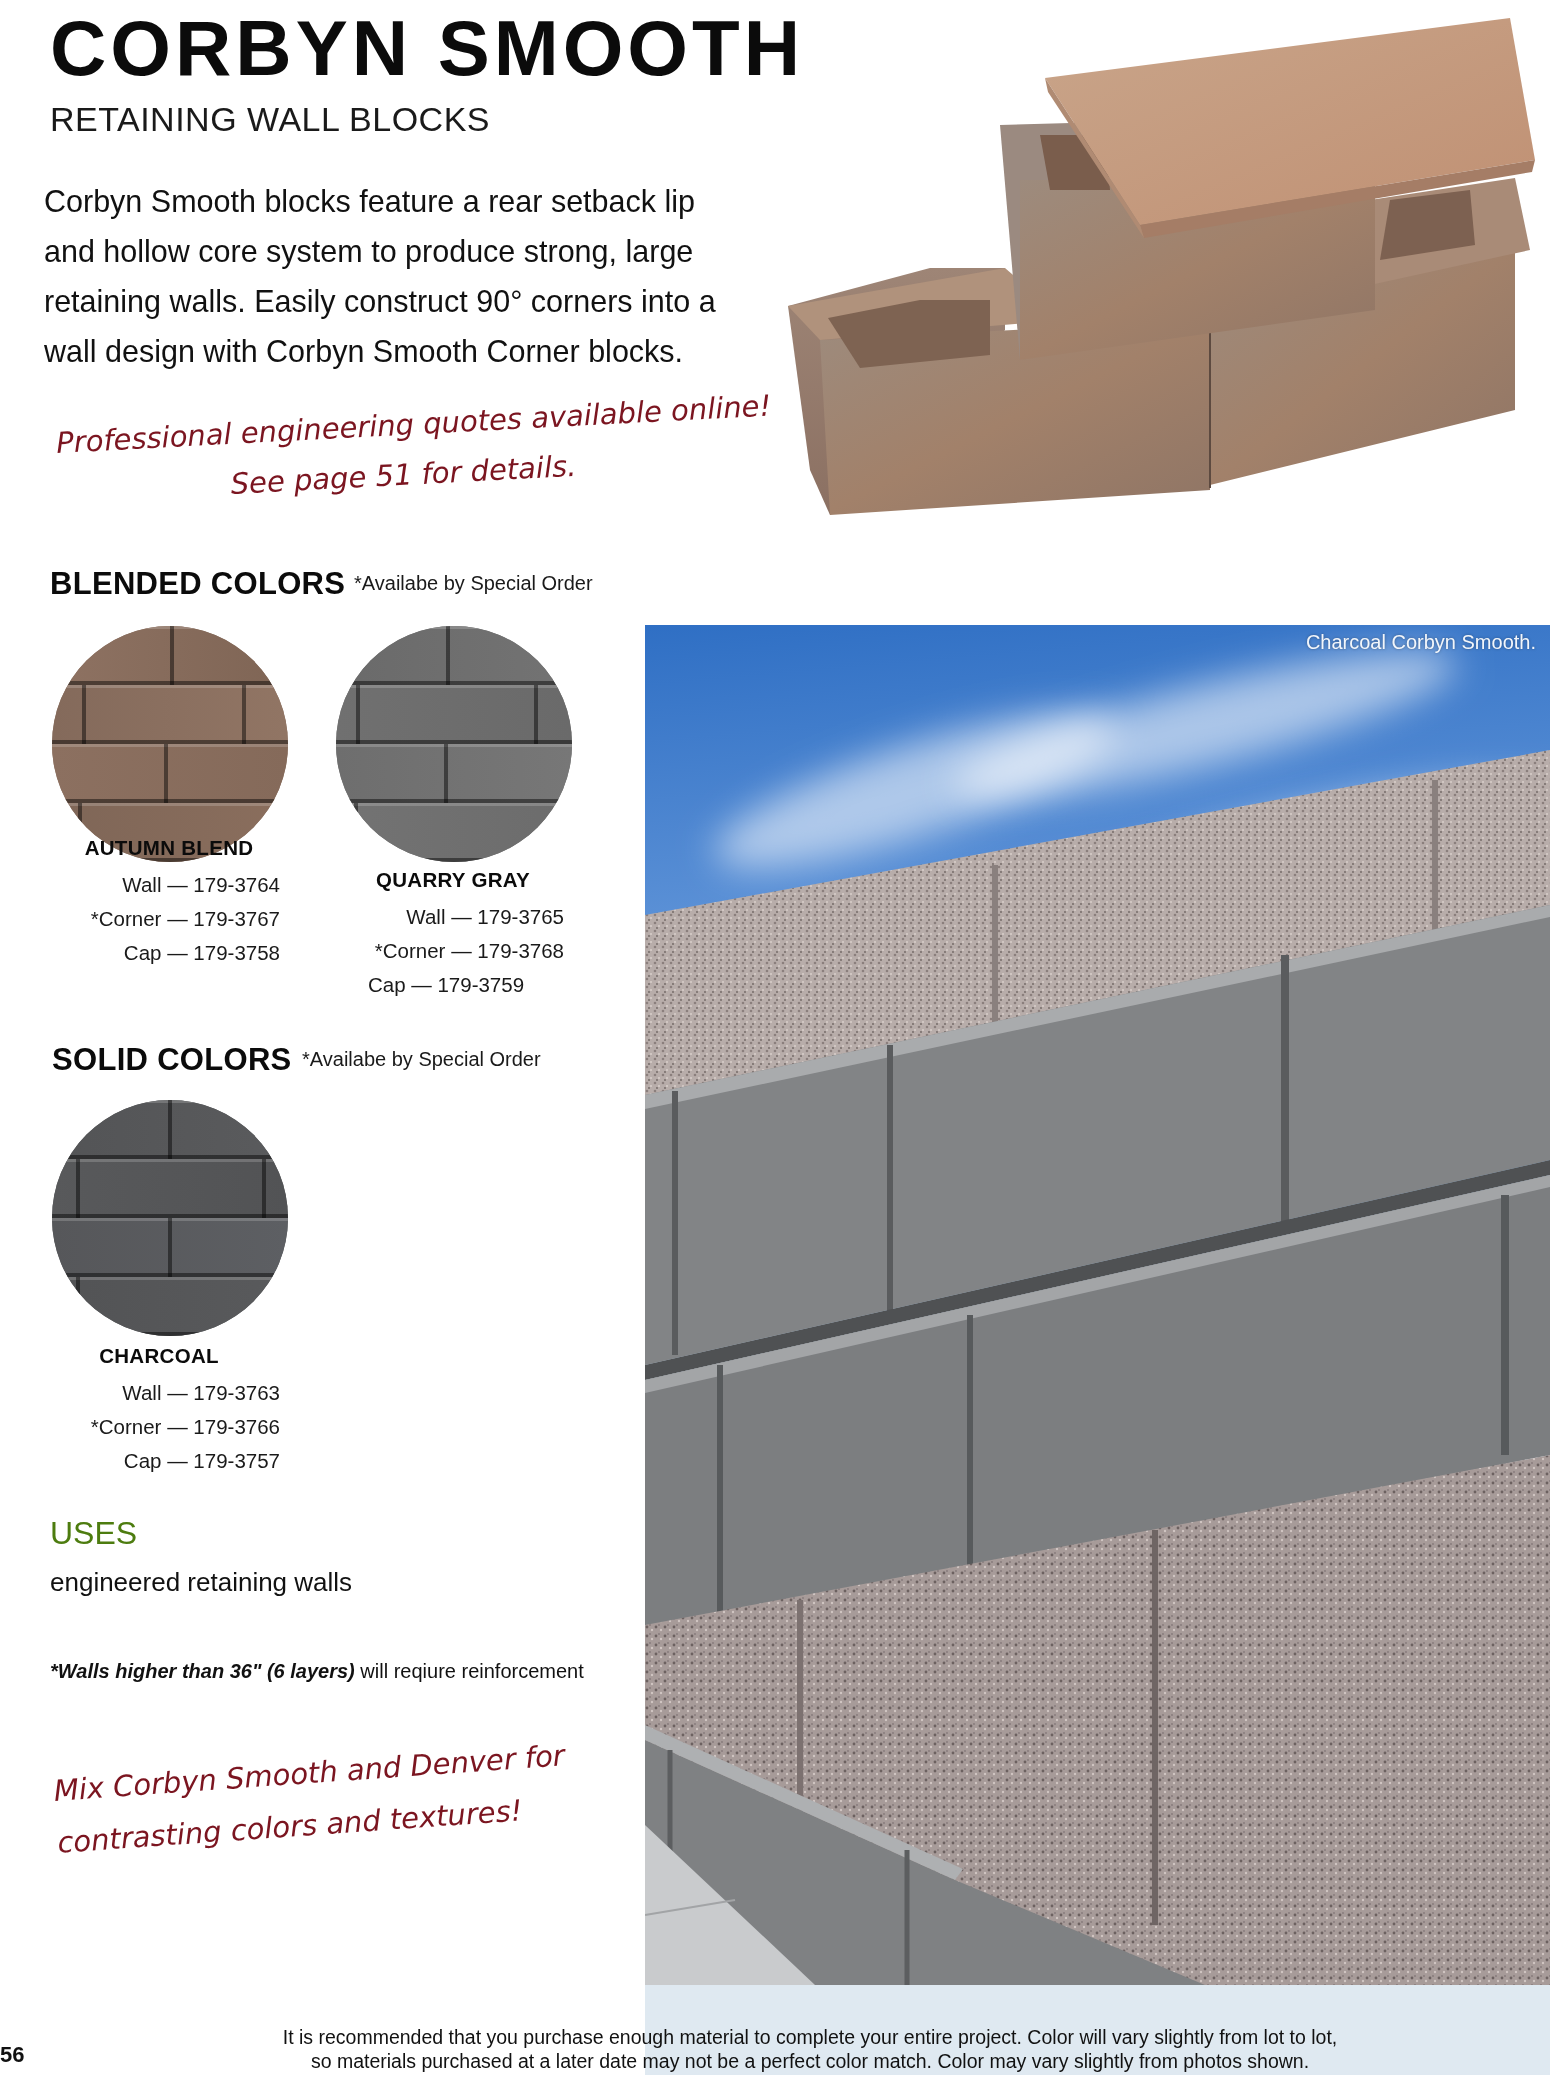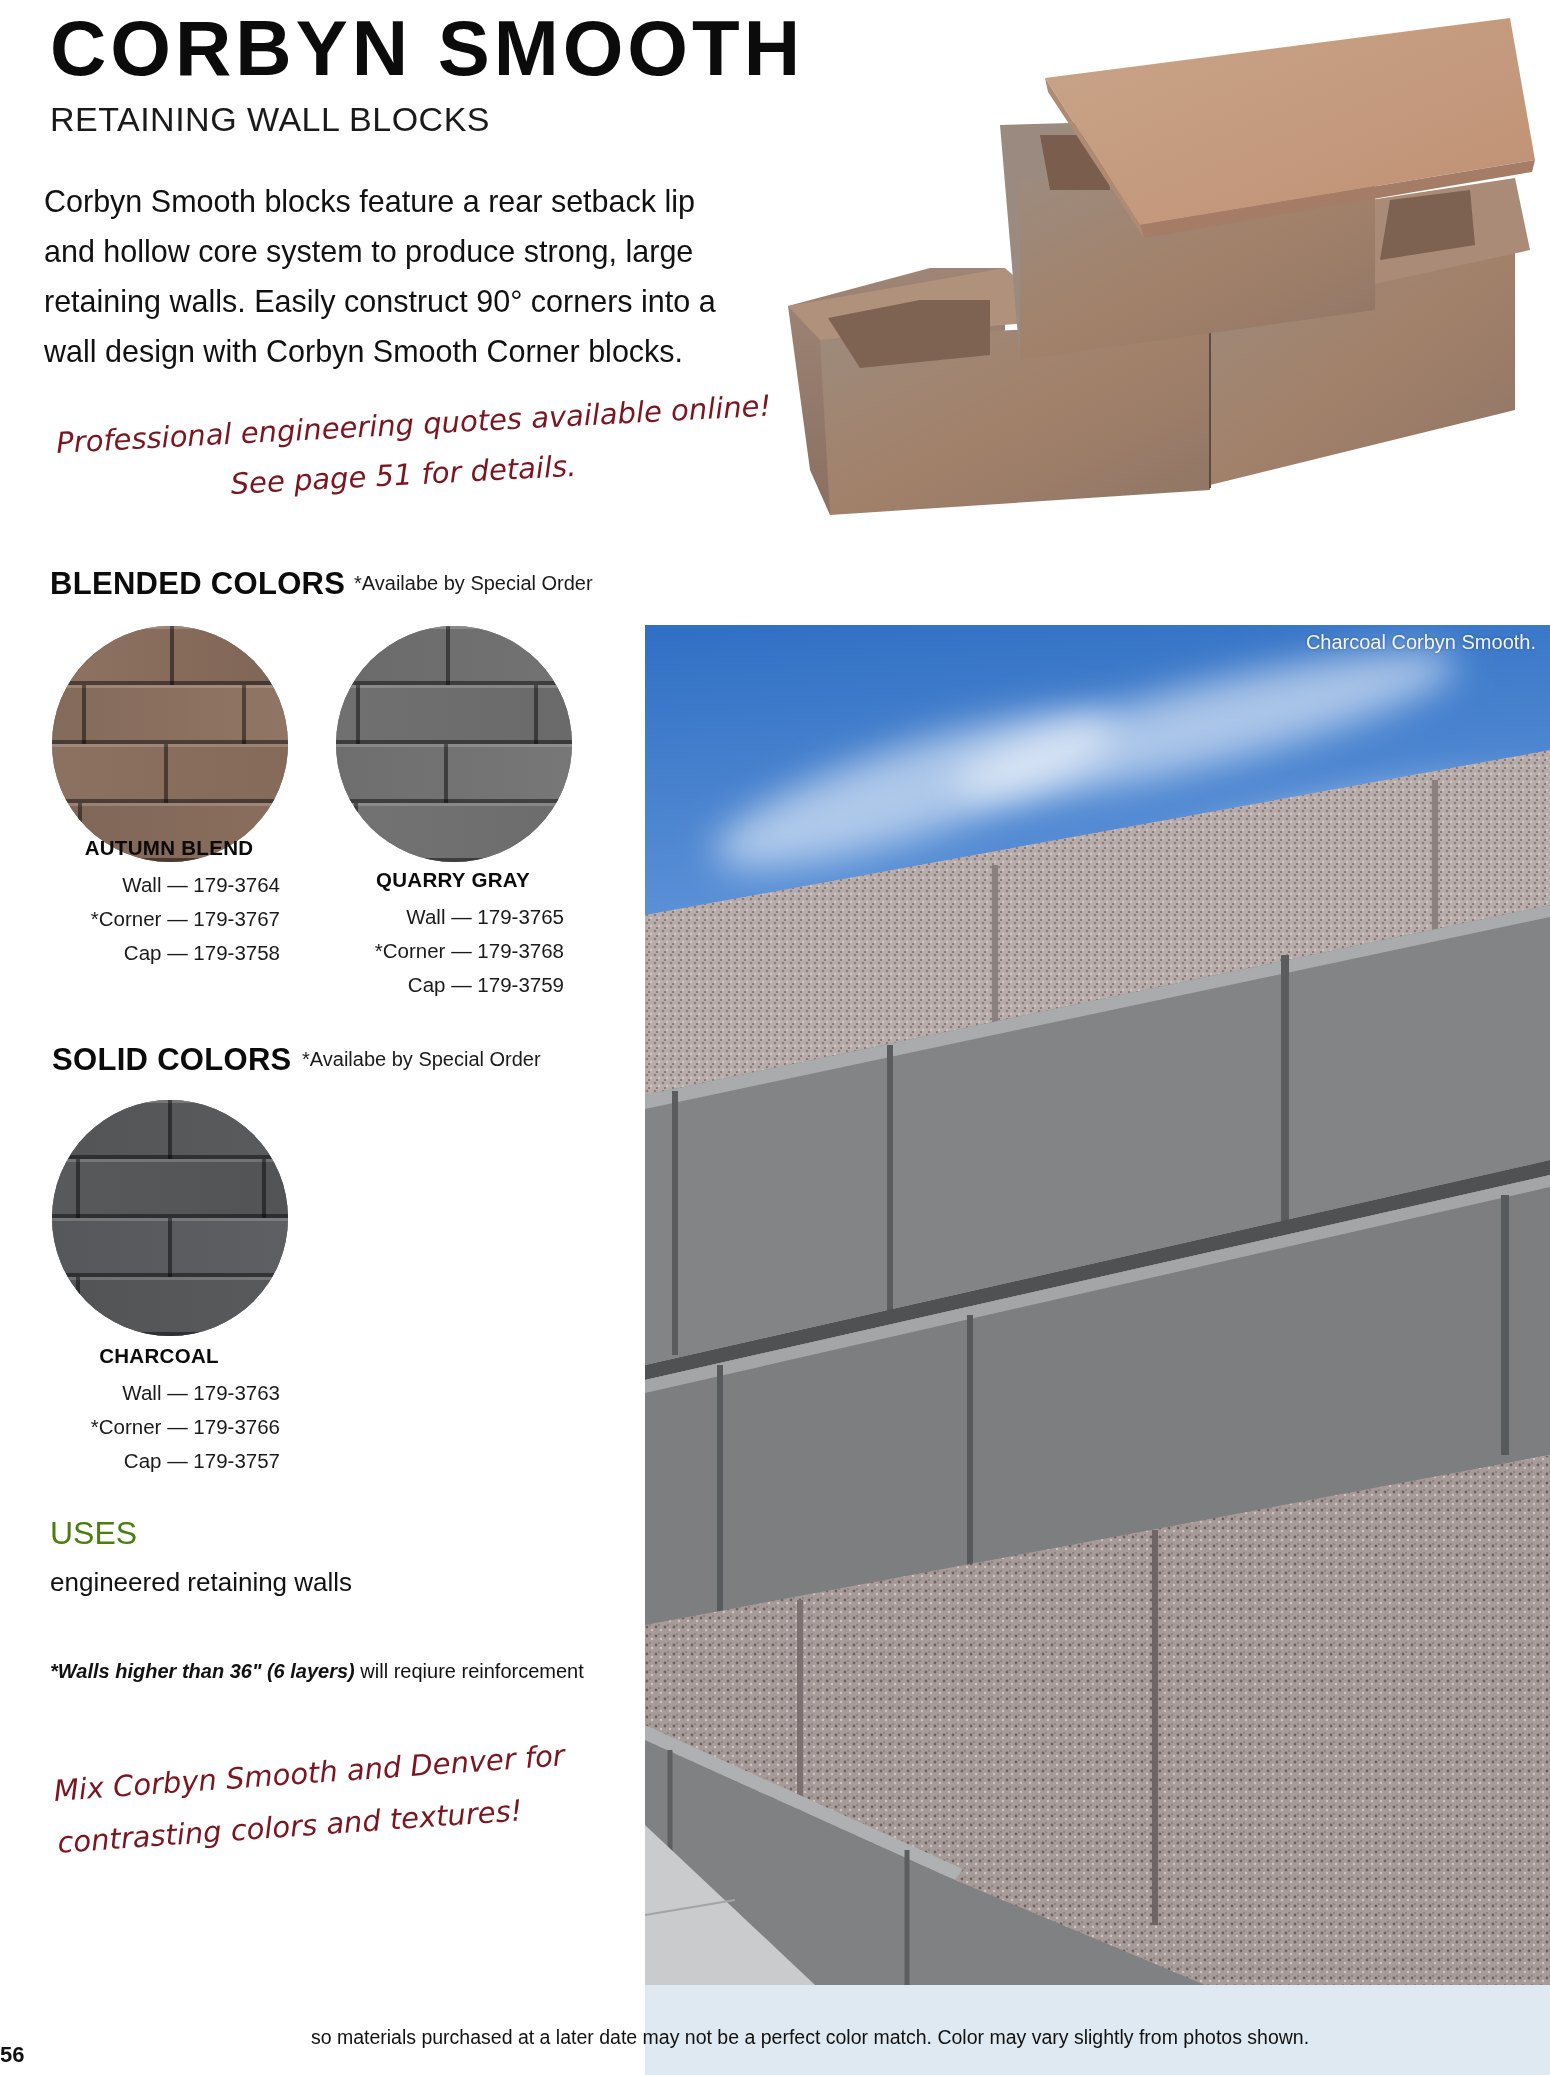--- a/index.html
+++ b/index.html
@@ -138,21 +138,21 @@
 </div>
 
 <div class="color-block" style="left:328px; top:868px;">
   <div class="color-name" style="text-align:center;">QUARRY GRAY</div>
   <div class="code-line" style="padding-right:14px;">
     <span>Wall</span> — <span>179-3765</span>
   </div>
   <div class="code-line" style="padding-right:14px;">
     <span>*Corner</span> — <span>179-3768</span>
   </div>
-  <div class="code-line" style="padding-right:14px;">
+  <div class="code-line" style="padding-right:14px;text-align:center;">
     <span>Cap</span> — <span>179-3759</span>
   </div>
 </div>
 
 <div class="section-head" style="left:52px; top:1042px;">SOLID COLORS</div>
 <div class="section-note" style="left:302px; top:1048px;">*Availabe by Special Order</div>
 
 <div class="swatch" style="left:52px; top:1100px; background:#555759;">
   <div class="course" style="top:0; background:linear-gradient(90deg,#535456,#5a5b5d);"></div>
   <div class="course" style="top:59px; background:linear-gradient(90deg,#58595b,#525355);"></div>
@@ -240,14 +240,15 @@
     <line x1="262" y1="1225" x2="262" y2="1360" stroke="#5c5e60" stroke-width="5"></line>
 
     <polygon points="0,1200 170,1360 0,1360" fill="#c9cbcd"></polygon>
     <line x1="0" y1="1290" x2="90" y2="1275" stroke="#a2a4a6" stroke-width="2"></line>
   </svg>
   <div class="caption">Charcoal Corbyn Smooth.</div>
 </div>
 
 <div class="footer-page">56</div>
 <div class="footer-text">
+  <div>It is recommended that you purchase enough material to complete your entire project. Color will vary slightly from lot to lot,</div>
   <div>so materials purchased at a later date may not be a perfect color match. Color may vary slightly from photos shown.</div>
 </div>
 
 </body></html>

